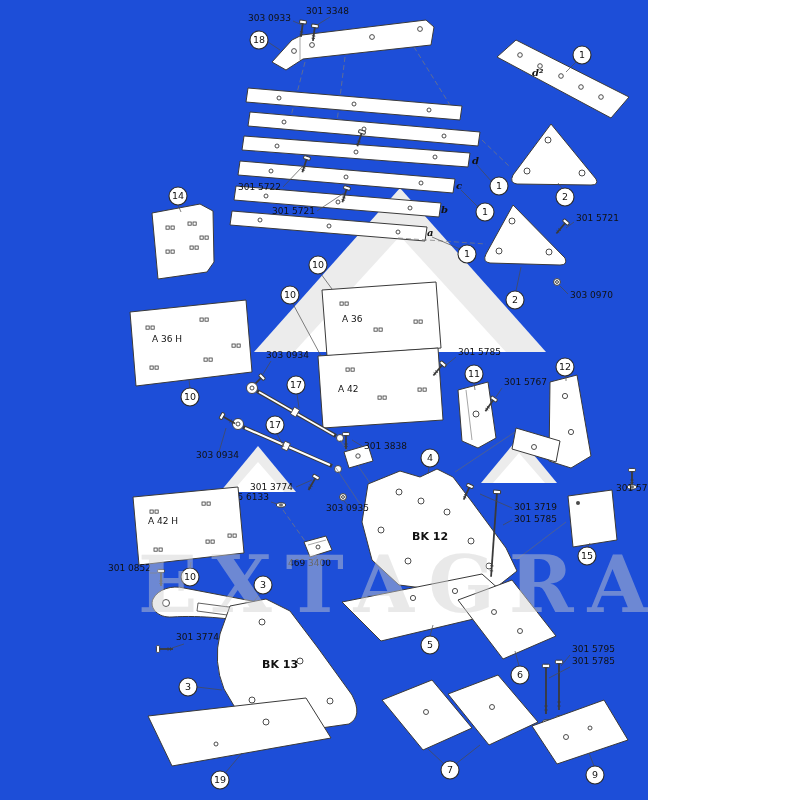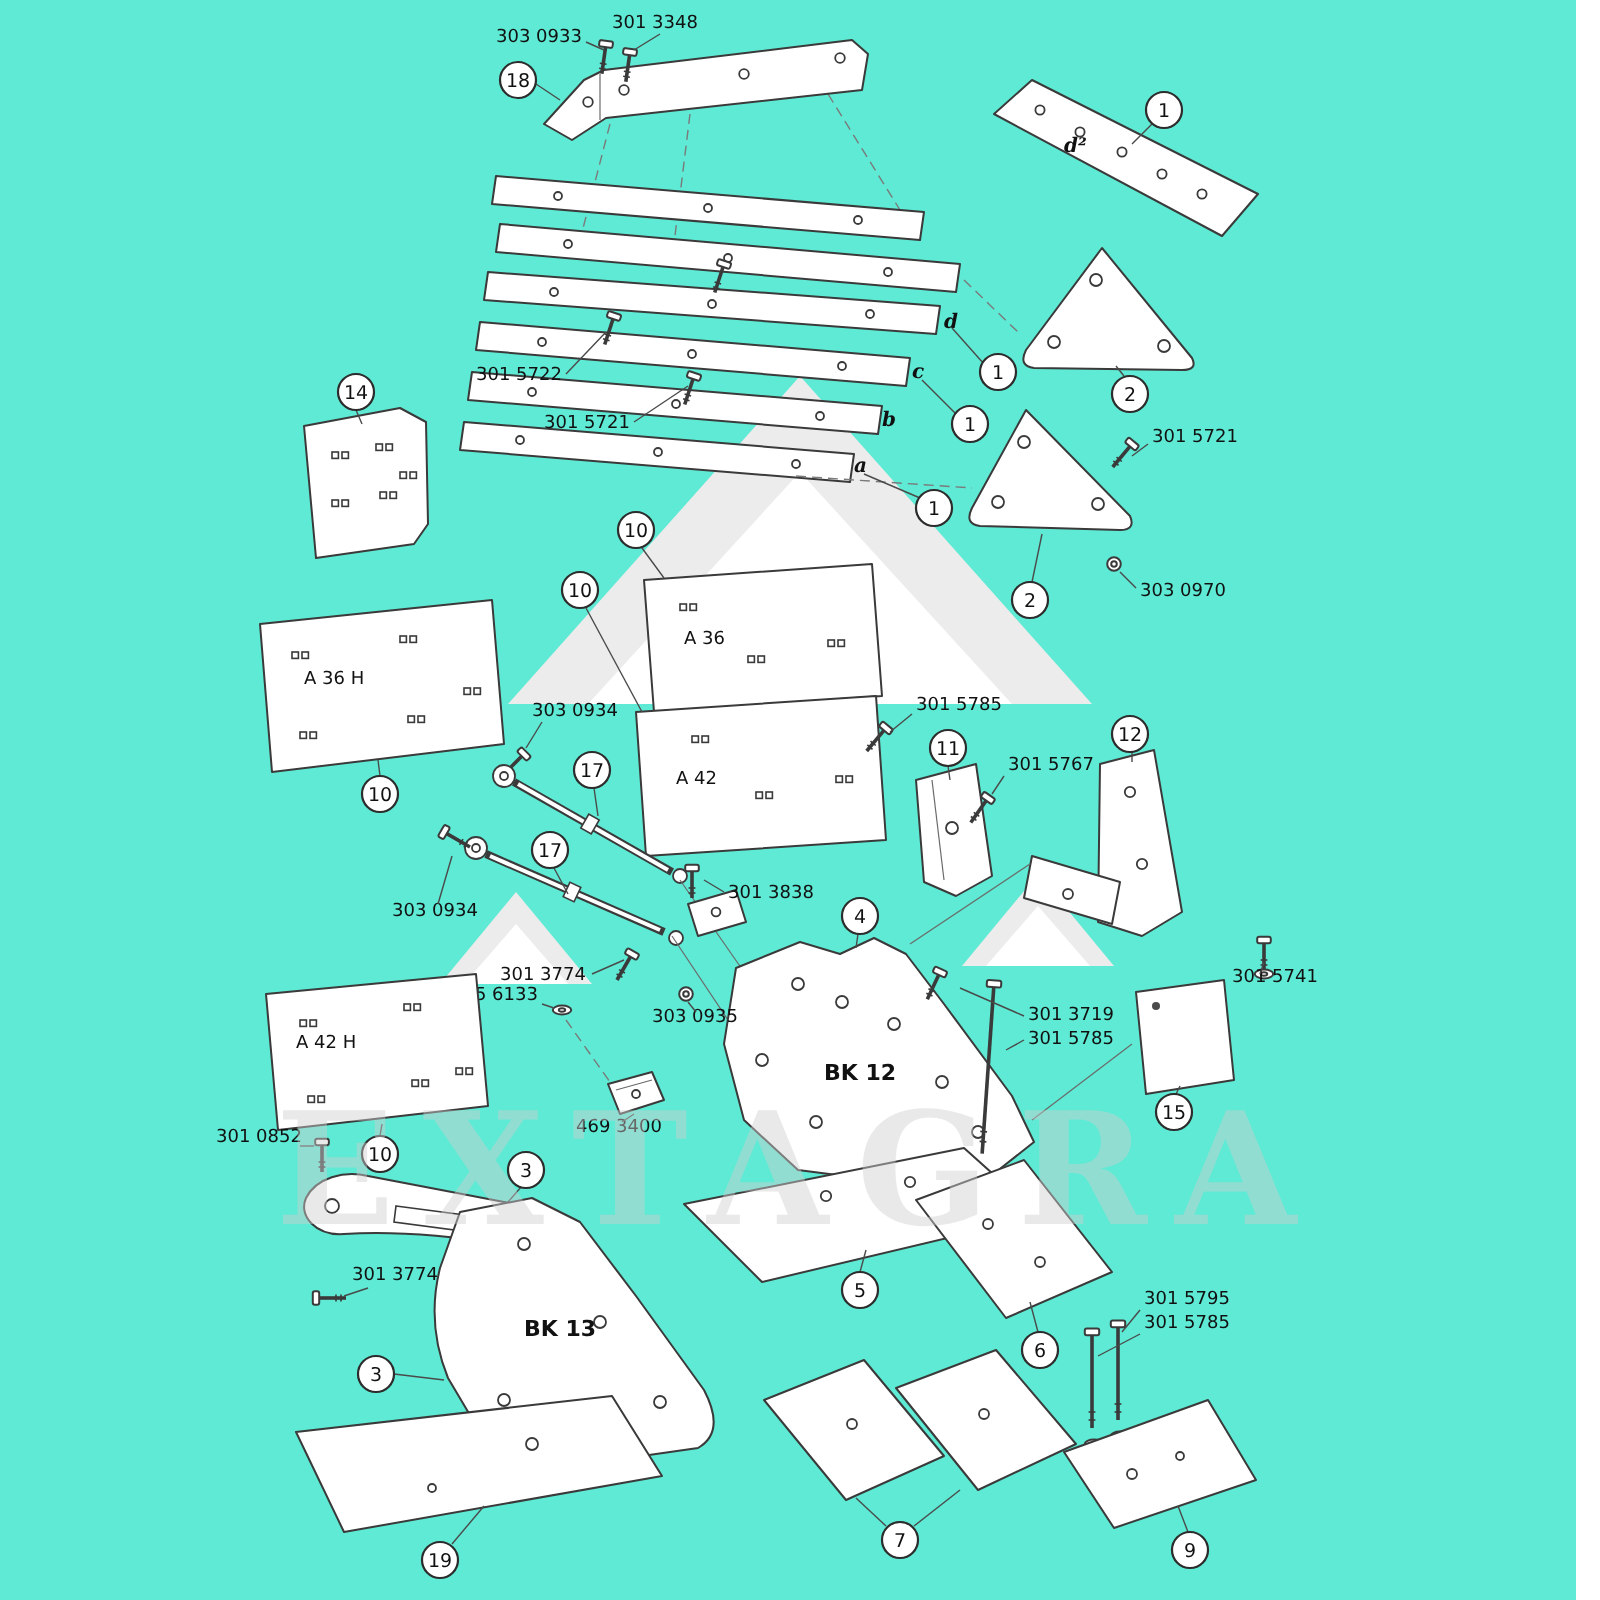--- a/index.html
+++ b/index.html
@@ -1,16 +1,16 @@
 <!DOCTYPE html>
 <html><head>
 <meta charset="utf-8">
 <style>
   html,body{margin:0;padding:0;background:#fff;}
-  .page{position:relative;width:788px;height:800px;background:#5eead4;overflow:hidden;
+  .page{position:relative;width:648px;height:800px;background:#1d4ed8;overflow:hidden;
         font-family:"DejaVu Sans",sans-serif;}
   svg{position:absolute;left:0;top:0;}
   .part{fill:#ffffff;stroke:#3a3a3a;stroke-width:1;stroke-linejoin:round;}
   .hole{fill:#ffffff;stroke:#3a3a3a;stroke-width:.9;}
   .darkhole{fill:#4a4a4a;stroke:none;}
   .leader{stroke:#4a4a4a;stroke-width:.7;fill:none;}
   .thin{stroke:#6a6a6a;stroke-width:.6;fill:none;}
   .dash{stroke:#7a7a7a;stroke-width:.7;fill:none;stroke-dasharray:5 3;}
   .callout-c{fill:#fff;stroke:#2c2c2c;stroke-width:1.1;}
   .callout-t{font:9.5px "DejaVu Sans",sans-serif;fill:#111;text-anchor:middle;}

